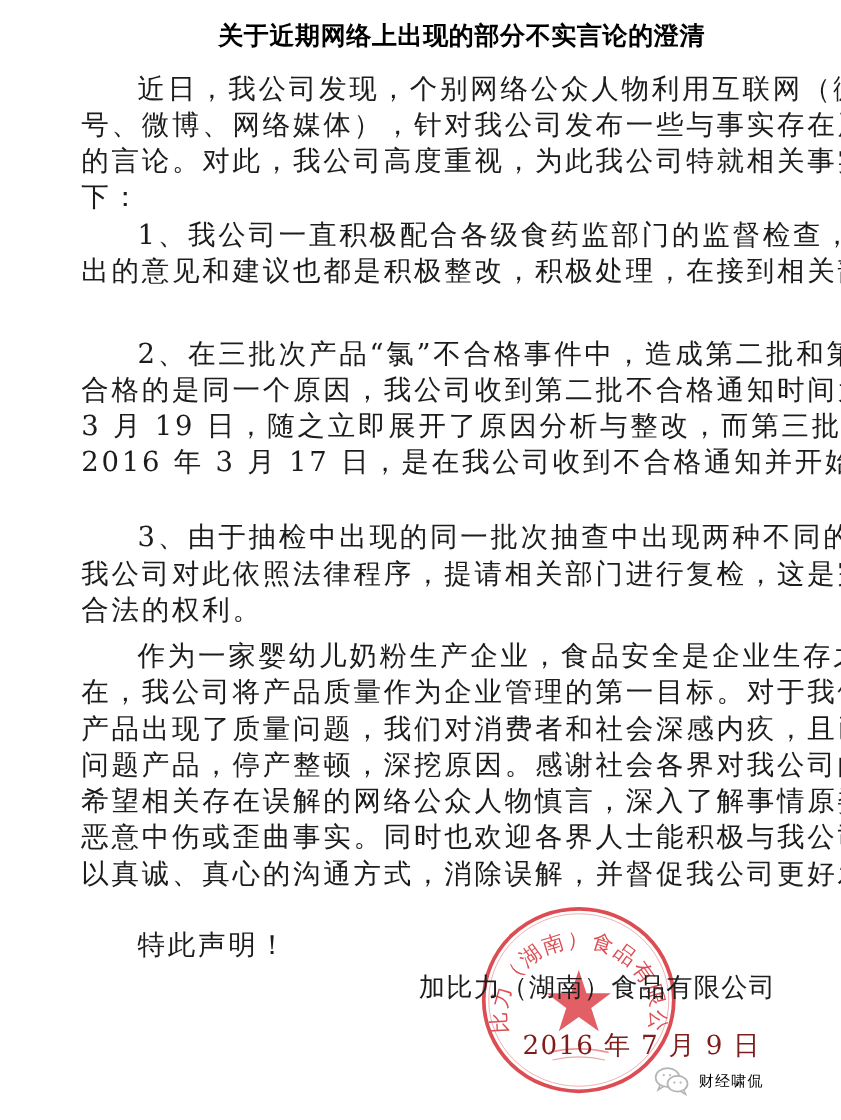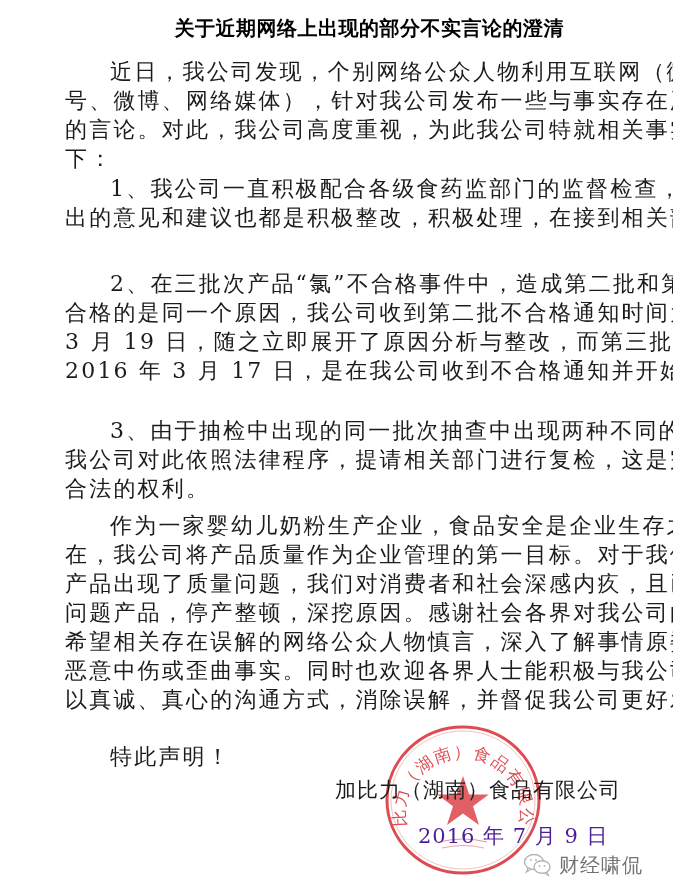--- a/index.html
+++ b/index.html
@@ -62,21 +62,21 @@
       color: #1c1c1c;
       z-index: 3;
     }
     .date {
       position: absolute;
       left: 418px;
       top: 822px;
       font-size: 21px;
       line-height: 29px;
       letter-spacing: 1px;
-      color: #4c1d95;
+      color: #7f1d1d;
       z-index: 3;
     }
     .stamp {
       position: absolute;
       left: 384px;
       top: 724px;
       width: 158px;
       height: 152px;
       z-index: 2;
       opacity: 0.88;
@@ -86,22 +86,22 @@
       left: 523px;
       top: 850px;
       height: 30px;
       display: flex;
       align-items: center;
       gap: 6px;
       z-index: 4;
     }
     .watermark-text {
       font-family: "DejaVu Sans", "Liberation Sans", sans-serif;
-      font-size: 20px;
-      color: #737373;
+      font-size: 12px;
+      color: #000000;
       letter-spacing: 1px;
     }
   </style>
 </head>
 <body>
 
 <h1 class="title">关于近期网络上出现的部分不实言论的澄清</h1>
 
 <div class="para p-intro" style="text-indent:0">
   <span class="line indent">近日，我公司发现，个别网络公众人物利用互联网（微信公众</span>

